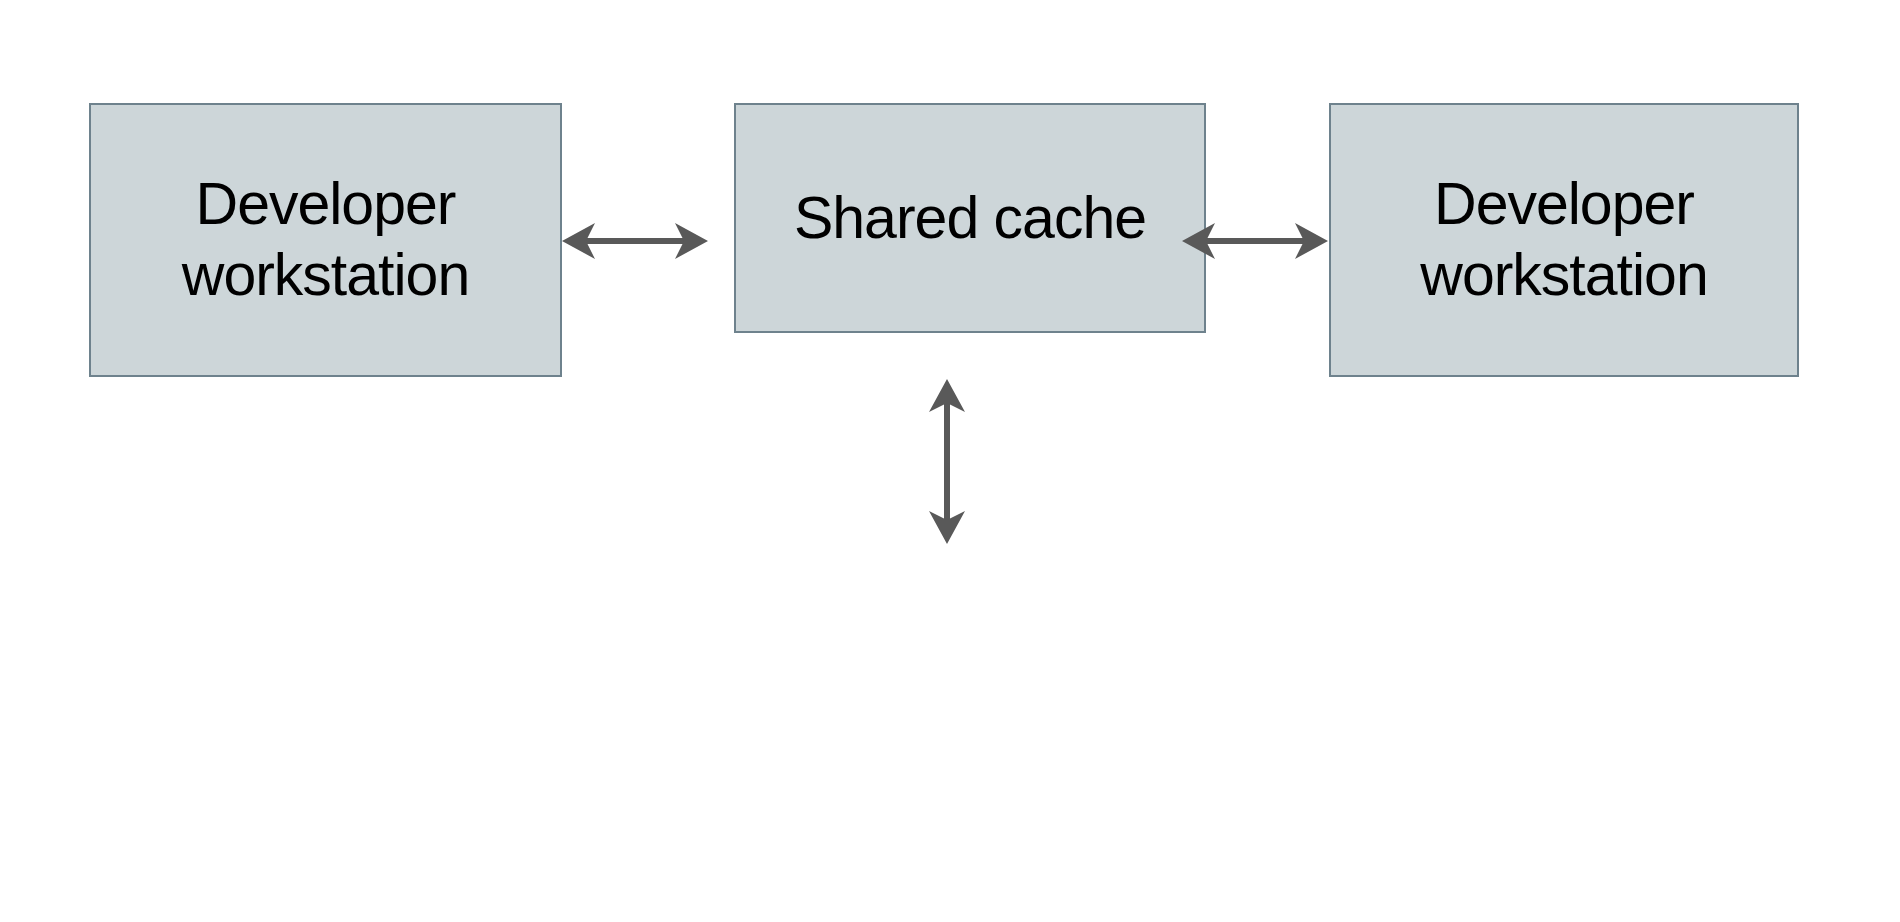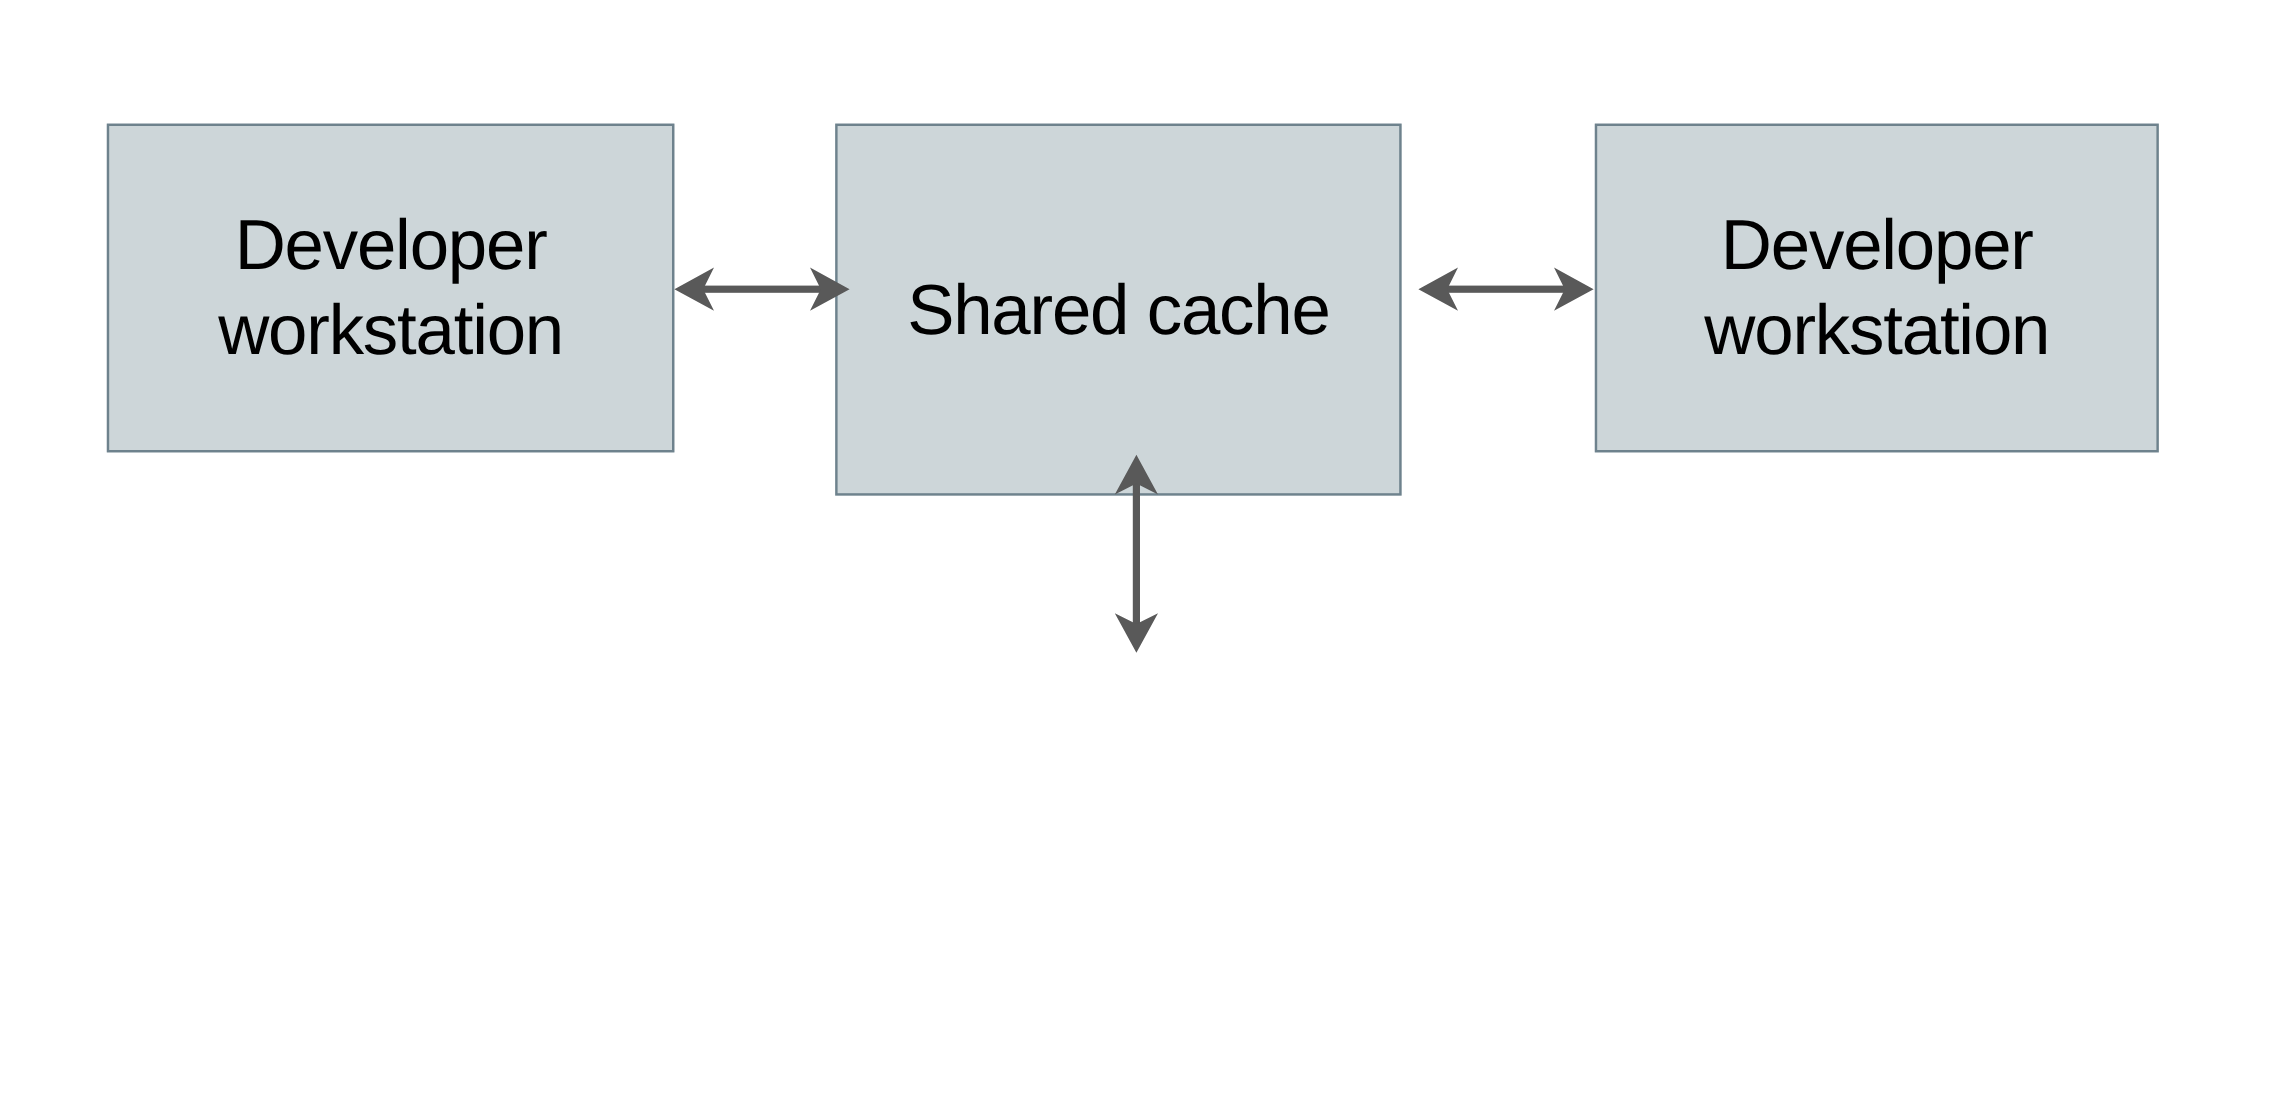--- a/index.html
+++ b/index.html
@@ -26,21 +26,21 @@
     display:flex;align-items:center;justify-content:center;
     text-align:center;
     color:var(--text);
     font-size:59px;
     line-height:1.2;
     font-weight:400;
     letter-spacing:-1px;
   }
   .node .label{width:100%;}
   #node-dev-left   {left:89px;  top:103px; width:473px; height:274px;}
-  #node-cache      {left:696px; top:103px; width:472px; height:310px;}
+  #node-cache      {left:734px; top:103px; width:472px; height:230px;}
   #node-dev-right  {left:1329px;top:103px; width:470px; height:274px;}
   #node-ci         {left:708px; top:547px; width:474px; height:270px;}
   .edge{position:absolute;}
   #edge-left  {left:561px; top:218px;}
   #edge-right {left:1181px;top:218px;}
   #edge-down  {left:924px; top:378px;}
   .edge svg{display:block;}
   .edge .stroke{fill:var(--arrow);}
 </style>
 </head>

